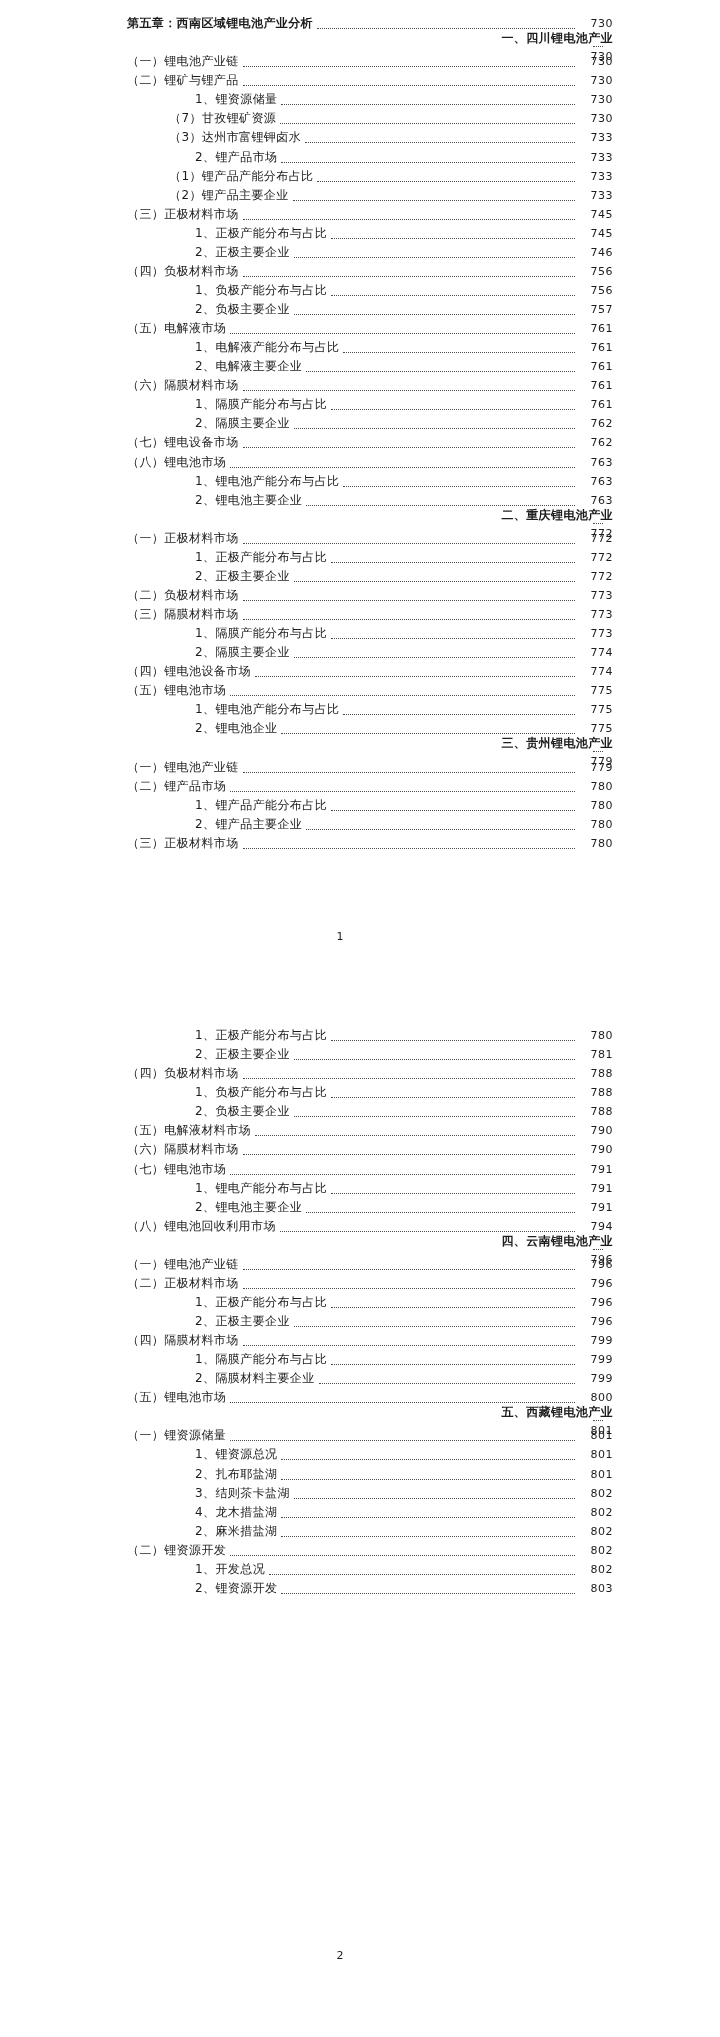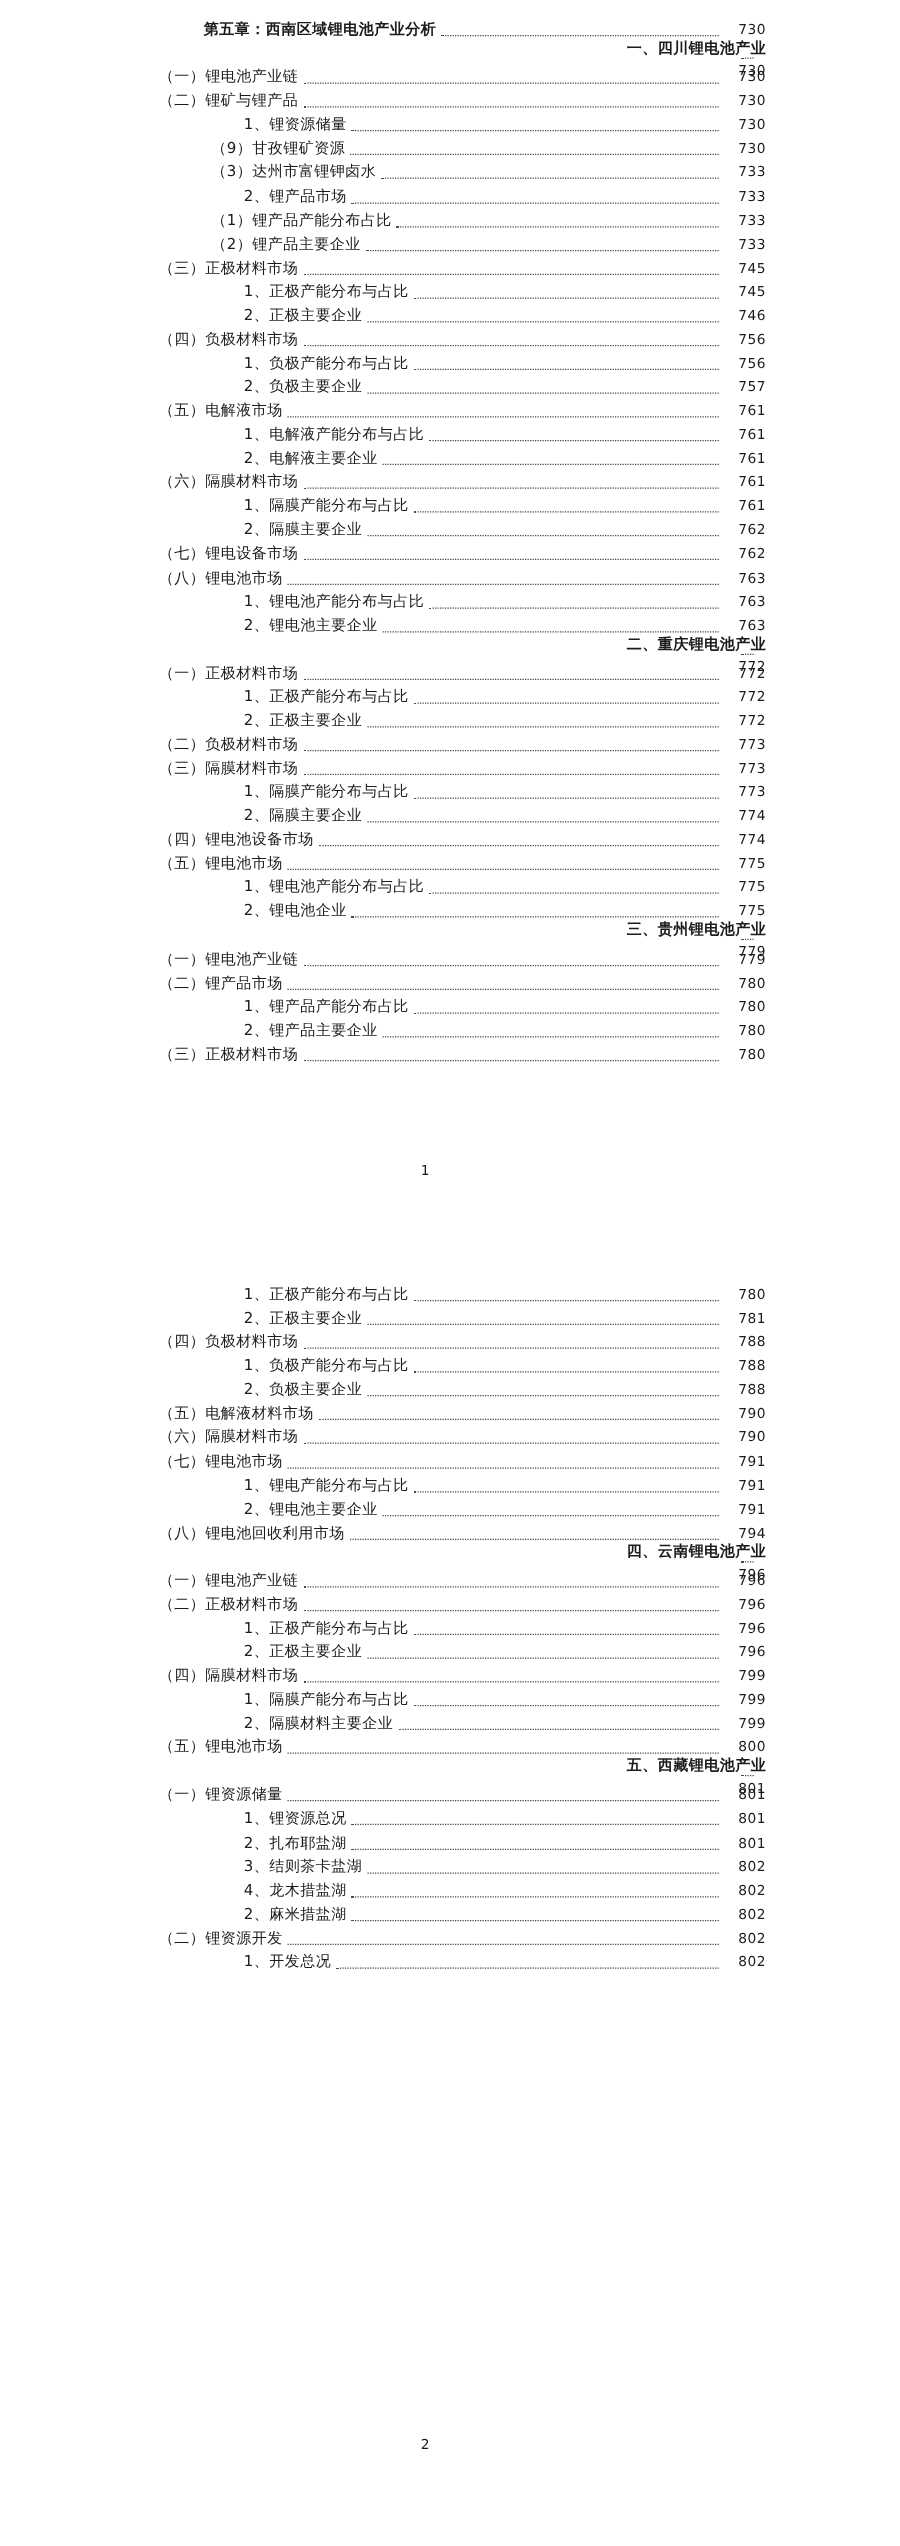--- a/index.html
+++ b/index.html
@@ -33,21 +33,21 @@
     align-items: flex-end;
     height: 19.07px;
     font-size: 12px;
     line-height: 15px;
     white-space: nowrap;
   }
   .toc-text {
     flex: none;
     letter-spacing: 0.4px;
   }
-  .bold .toc-text { font-weight: bold; margin-left: 36px; }
+  .bold .toc-text { font-weight: bold; }
   .lvl-0 { margin-left: 0; }
   .lvl-1 { margin-left: 18px; flex-direction: column; }
   .lvl-2 { }
   .lvl-3 { margin-left: 68px; }
   .lvl-4 { margin-left: 42px; }
   .leader {
     flex: 1;
     min-width: 10px;
     border-bottom: 1.6px dotted #4a4a4a;
     margin: 0 10px 2px 4px;
@@ -93,21 +93,21 @@
         <span class="toc-text">（二）锂矿与锂产品</span>
         <span class="leader"></span>
         <span class="toc-page">730</span>
       </div>
       <div class="toc-row lvl-3">
         <span class="toc-text">1、锂资源储量</span>
         <span class="leader"></span>
         <span class="toc-page">730</span>
       </div>
       <div class="toc-row lvl-4">
-        <span class="toc-text">（9）甘孜锂矿资源</span>
+        <span class="toc-text">（7）甘孜锂矿资源</span>
         <span class="leader"></span>
         <span class="toc-page">730</span>
       </div>
       <div class="toc-row lvl-4">
         <span class="toc-text">（3）达州市富锂钾卤水</span>
         <span class="leader"></span>
         <span class="toc-page">733</span>
       </div>
       <div class="toc-row lvl-3">
         <span class="toc-text">2、锂产品市场</span>
@@ -438,15 +438,20 @@
       <div class="toc-row lvl-2">
         <span class="toc-text">（二）锂资源开发</span>
         <span class="leader"></span>
         <span class="toc-page">802</span>
       </div>
       <div class="toc-row lvl-3">
         <span class="toc-text">1、开发总况</span>
         <span class="leader"></span>
         <span class="toc-page">802</span>
       </div>
+      <div class="toc-row lvl-3">
+        <span class="toc-text">2、锂资源开发</span>
+        <span class="leader"></span>
+        <span class="toc-page">803</span>
+      </div>
     </div>
   <div class="page-num">2</div>
 </div>
 
 </body></html>

